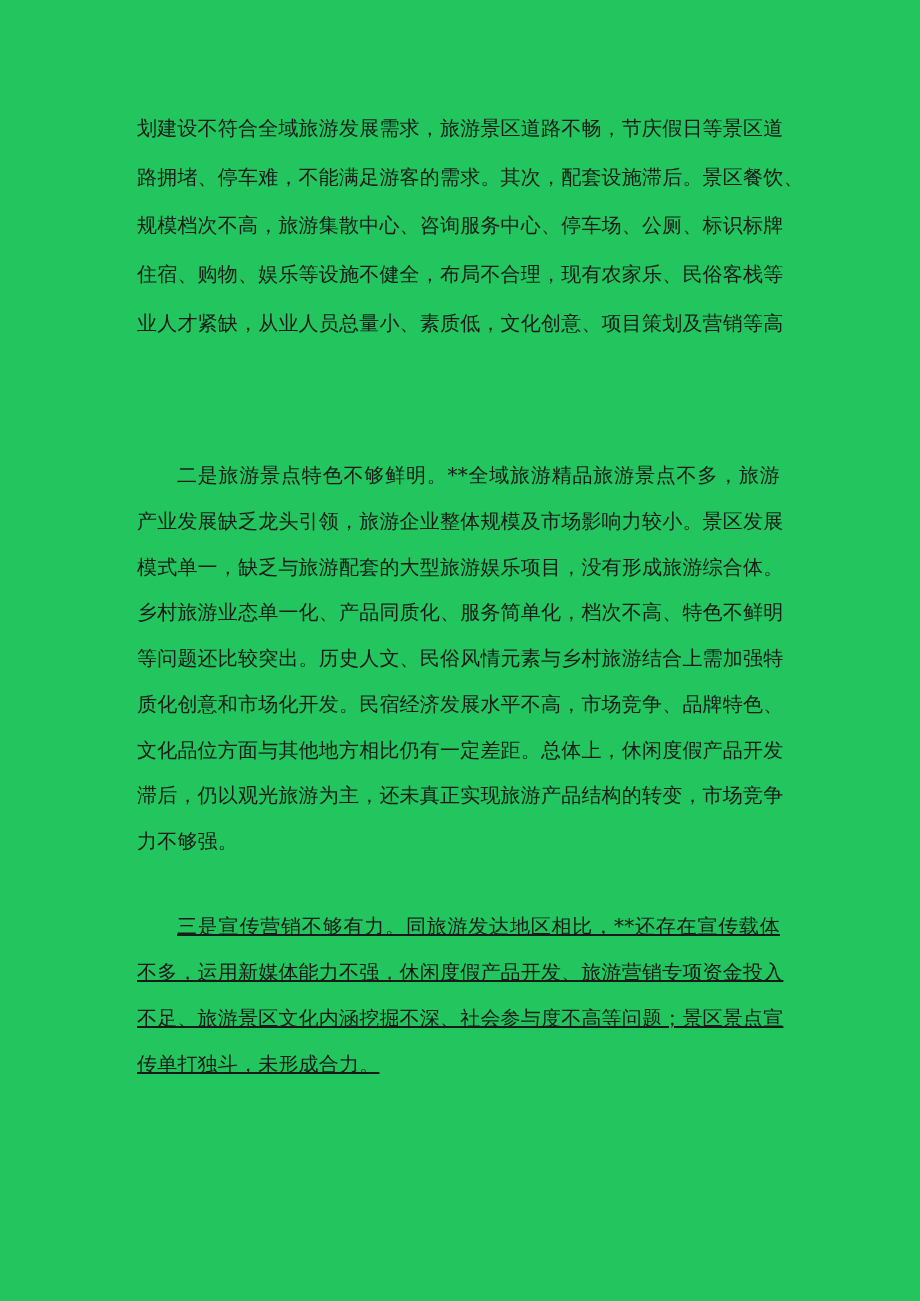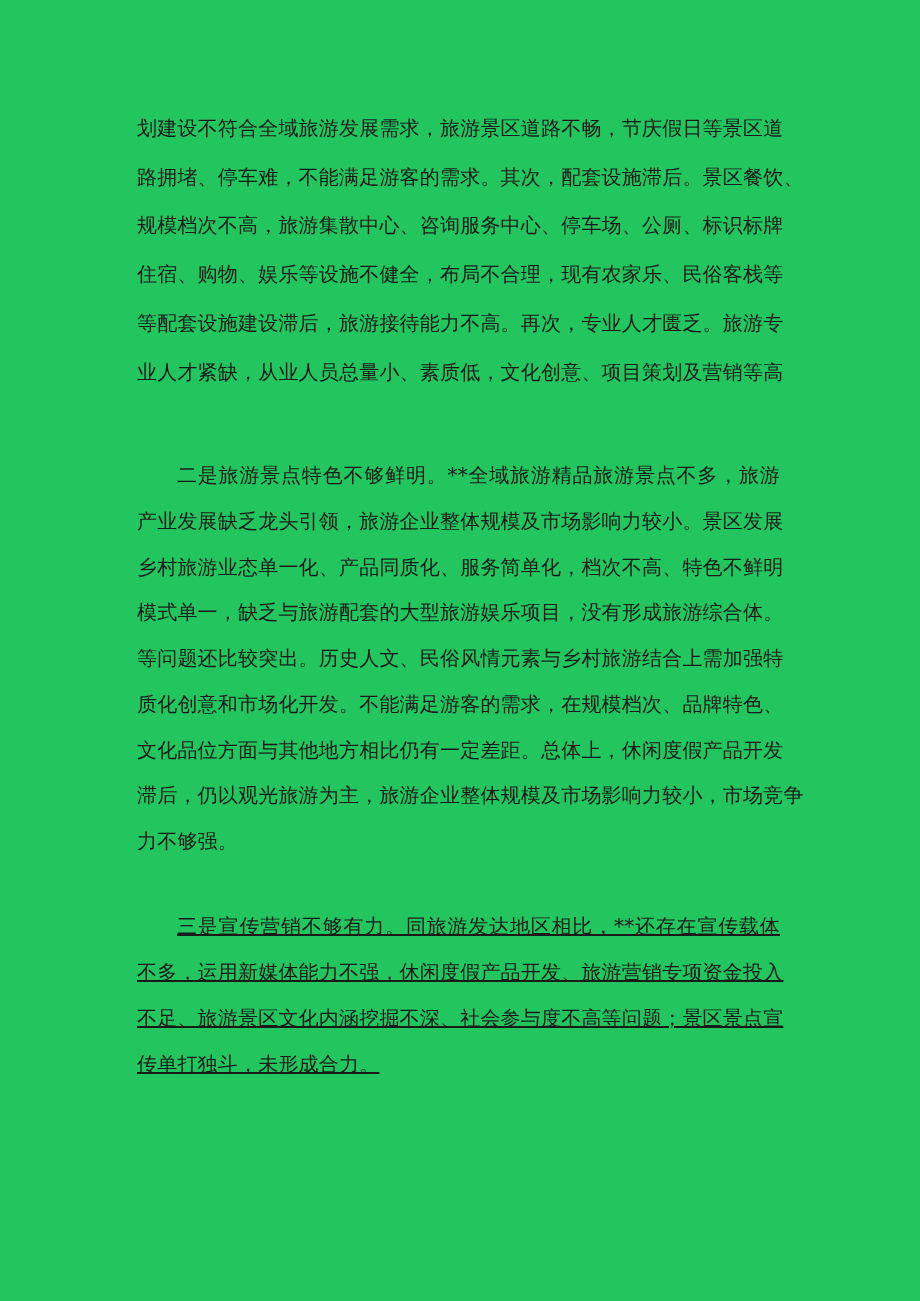--- a/index.html
+++ b/index.html
@@ -52,33 +52,32 @@
 </head>
 <body>
 
 <div class="page">
 
   <div class="para" id="p1">
     <span class="line">划建设不符合全域旅游发展需求，旅游景区道路不畅，节庆假日等景区道</span>
     <span class="line">路拥堵、停车难，不能满足游客的需求。其次，配套设施滞后。景区餐饮、</span>
     <span class="line">规模档次不高，旅游集散中心、咨询服务中心、停车场、公厕、标识标牌</span>
     <span class="line">住宿、购物、娱乐等设施不健全，布局不合理，现有农家乐、民俗客栈等</span>
-    <span class="line">等配套设施建设滞后，旅游接待能力不高。再次，专业人才匮乏。旅游专</span>
     <span class="line">业人才紧缺，从业人员总量小、素质低，文化创意、项目策划及营销等高</span>
   </div>
 
   <div class="para" id="p2">
     <span class="line indent">二是旅游景点特色不够鲜明。**全域旅游精品旅游景点不多，旅游</span>
     <span class="line">产业发展缺乏龙头引领，旅游企业整体规模及市场影响力较小。景区发展</span>
+    <span class="line">模式单一，缺乏与旅游配套的大型旅游娱乐项目，没有形成旅游综合体。</span>
     <span class="line">乡村旅游业态单一化、产品同质化、服务简单化，档次不高、特色不鲜明</span>
-    <span class="line">模式单一，缺乏与旅游配套的大型旅游娱乐项目，没有形成旅游综合体。</span>
     <span class="line">等问题还比较突出。历史人文、民俗风情元素与乡村旅游结合上需加强特</span>
-    <span class="line">质化创意和市场化开发。不能满足游客的需求，在规模档次、品牌特色、</span>
+    <span class="line">质化创意和市场化开发。民宿经济发展水平不高，市场竞争、品牌特色、</span>
     <span class="line">文化品位方面与其他地方相比仍有一定差距。总体上，休闲度假产品开发</span>
-    <span class="line">滞后，仍以观光旅游为主，旅游企业整体规模及市场影响力较小，市场竞争</span>
+    <span class="line">滞后，仍以观光旅游为主，还未真正实现旅游产品结构的转变，市场竞争</span>
     <span class="line last">力不够强。</span>
   </div>
 
   <div class="para" id="p3">
     <span class="line indent">三是宣传营销不够有力。同旅游发达地区相比，**还存在宣传载体</span>
     <span class="line">不多，运用新媒体能力不强，休闲度假产品开发、旅游营销专项资金投入</span>
     <span class="line">不足、旅游景区文化内涵挖掘不深、社会参与度不高等问题；景区景点宣</span>
     <span class="line last">传单打独斗，未形成合力。</span>
   </div>
 

